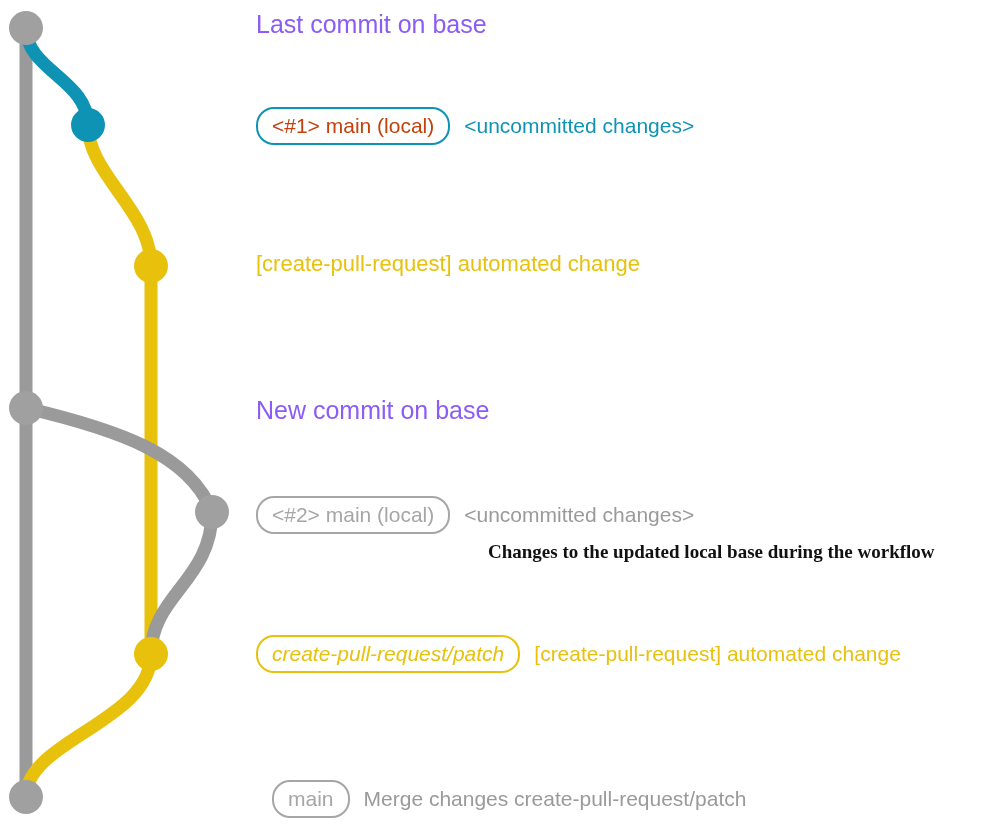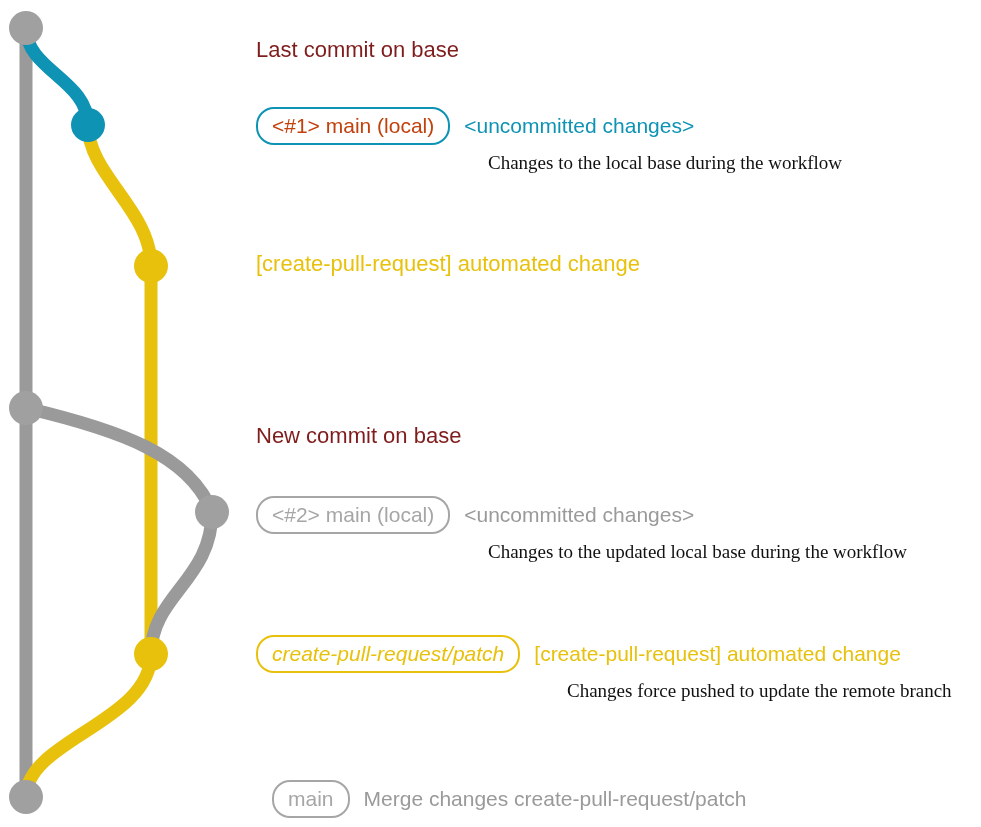--- a/index.html
+++ b/index.html
@@ -73,25 +73,24 @@
   .subject.spaced { margin-left: 14px; }
   .desc {
     font-family: "Liberation Serif", serif;
     font-size: 19px;
     line-height: 22px;
     color: #111111;
     white-space: nowrap;
     margin-top: 7px;
   }
   .plain-note {
-    font-size: 22px;
+    font-size: 25px;
     line-height: 24px;
-    color: #7f1d1d;
+    color: #8b5cf6;
     white-space: nowrap;
-    margin-top: 26px;
   }
 </style>
 </head>
 <body>
 
 <svg id="graph-canvas" viewBox="0 0 981 827" xmlns="http://www.w3.org/2000/svg">
   <g fill="none" stroke-width="13" stroke-linecap="round" stroke-linejoin="round">
 
     <path d="M 26 28 L 26 408" stroke="#9a9a9a"></path>
     <path d="M 26 408 L 26 797" stroke="#9a9a9a"></path>
@@ -122,45 +121,43 @@
 
   <div class="row" style="left:256px; top:12px;">
     <div class="plain-note">Last commit on base</div>
   </div>
 
   <div class="row" style="left:256px; top:107px;">
     <div class="row-head">
       <span class="pill teal">&lt;#1&gt; main (local)</span>
       <span class="subject teal spaced">&lt;uncommitted changes&gt;</span>
     </div>
-    <div class="desc" style="margin-left:232px;">Changes to the local base during the workflow</div>
   </div>
 
   <div class="row" style="left:256px; top:252px;">
     <div class="subject yellow" style="font-size:22px;">[create-pull-request] automated change</div>
   </div>
 
   <div class="row" style="left:256px; top:398px;">
     <div class="plain-note">New commit on base</div>
   </div>
 
   <div class="row" style="left:256px; top:496px;">
     <div class="row-head">
       <span class="pill gray">&lt;#2&gt; main (local)</span>
       <span class="subject gray spaced">&lt;uncommitted changes&gt;</span>
     </div>
-    <div class="desc" style="margin-left:232px;">Changes to the updated local base during the workflow</div>
+    <div class="desc" style="margin-left:232px;font-weight:bold;">Changes to the updated local base during the workflow</div>
   </div>
 
   <div class="row" style="left:256px; top:635px;">
     <div class="row-head">
       <span class="pill yellow">create-pull-request/patch</span>
       <span class="subject yellow spaced">[create-pull-request] automated change</span>
     </div>
-    <div class="desc" style="margin-left:311px;">Changes force pushed to update the remote branch</div>
   </div>
 
   <div class="row" style="left:272px; top:780px;">
     <div class="row-head">
       <span class="pill gray">main</span>
       <span class="subject gray spaced">Merge changes create-pull-request/patch</span>
     </div>
   </div>
 
 </div>

